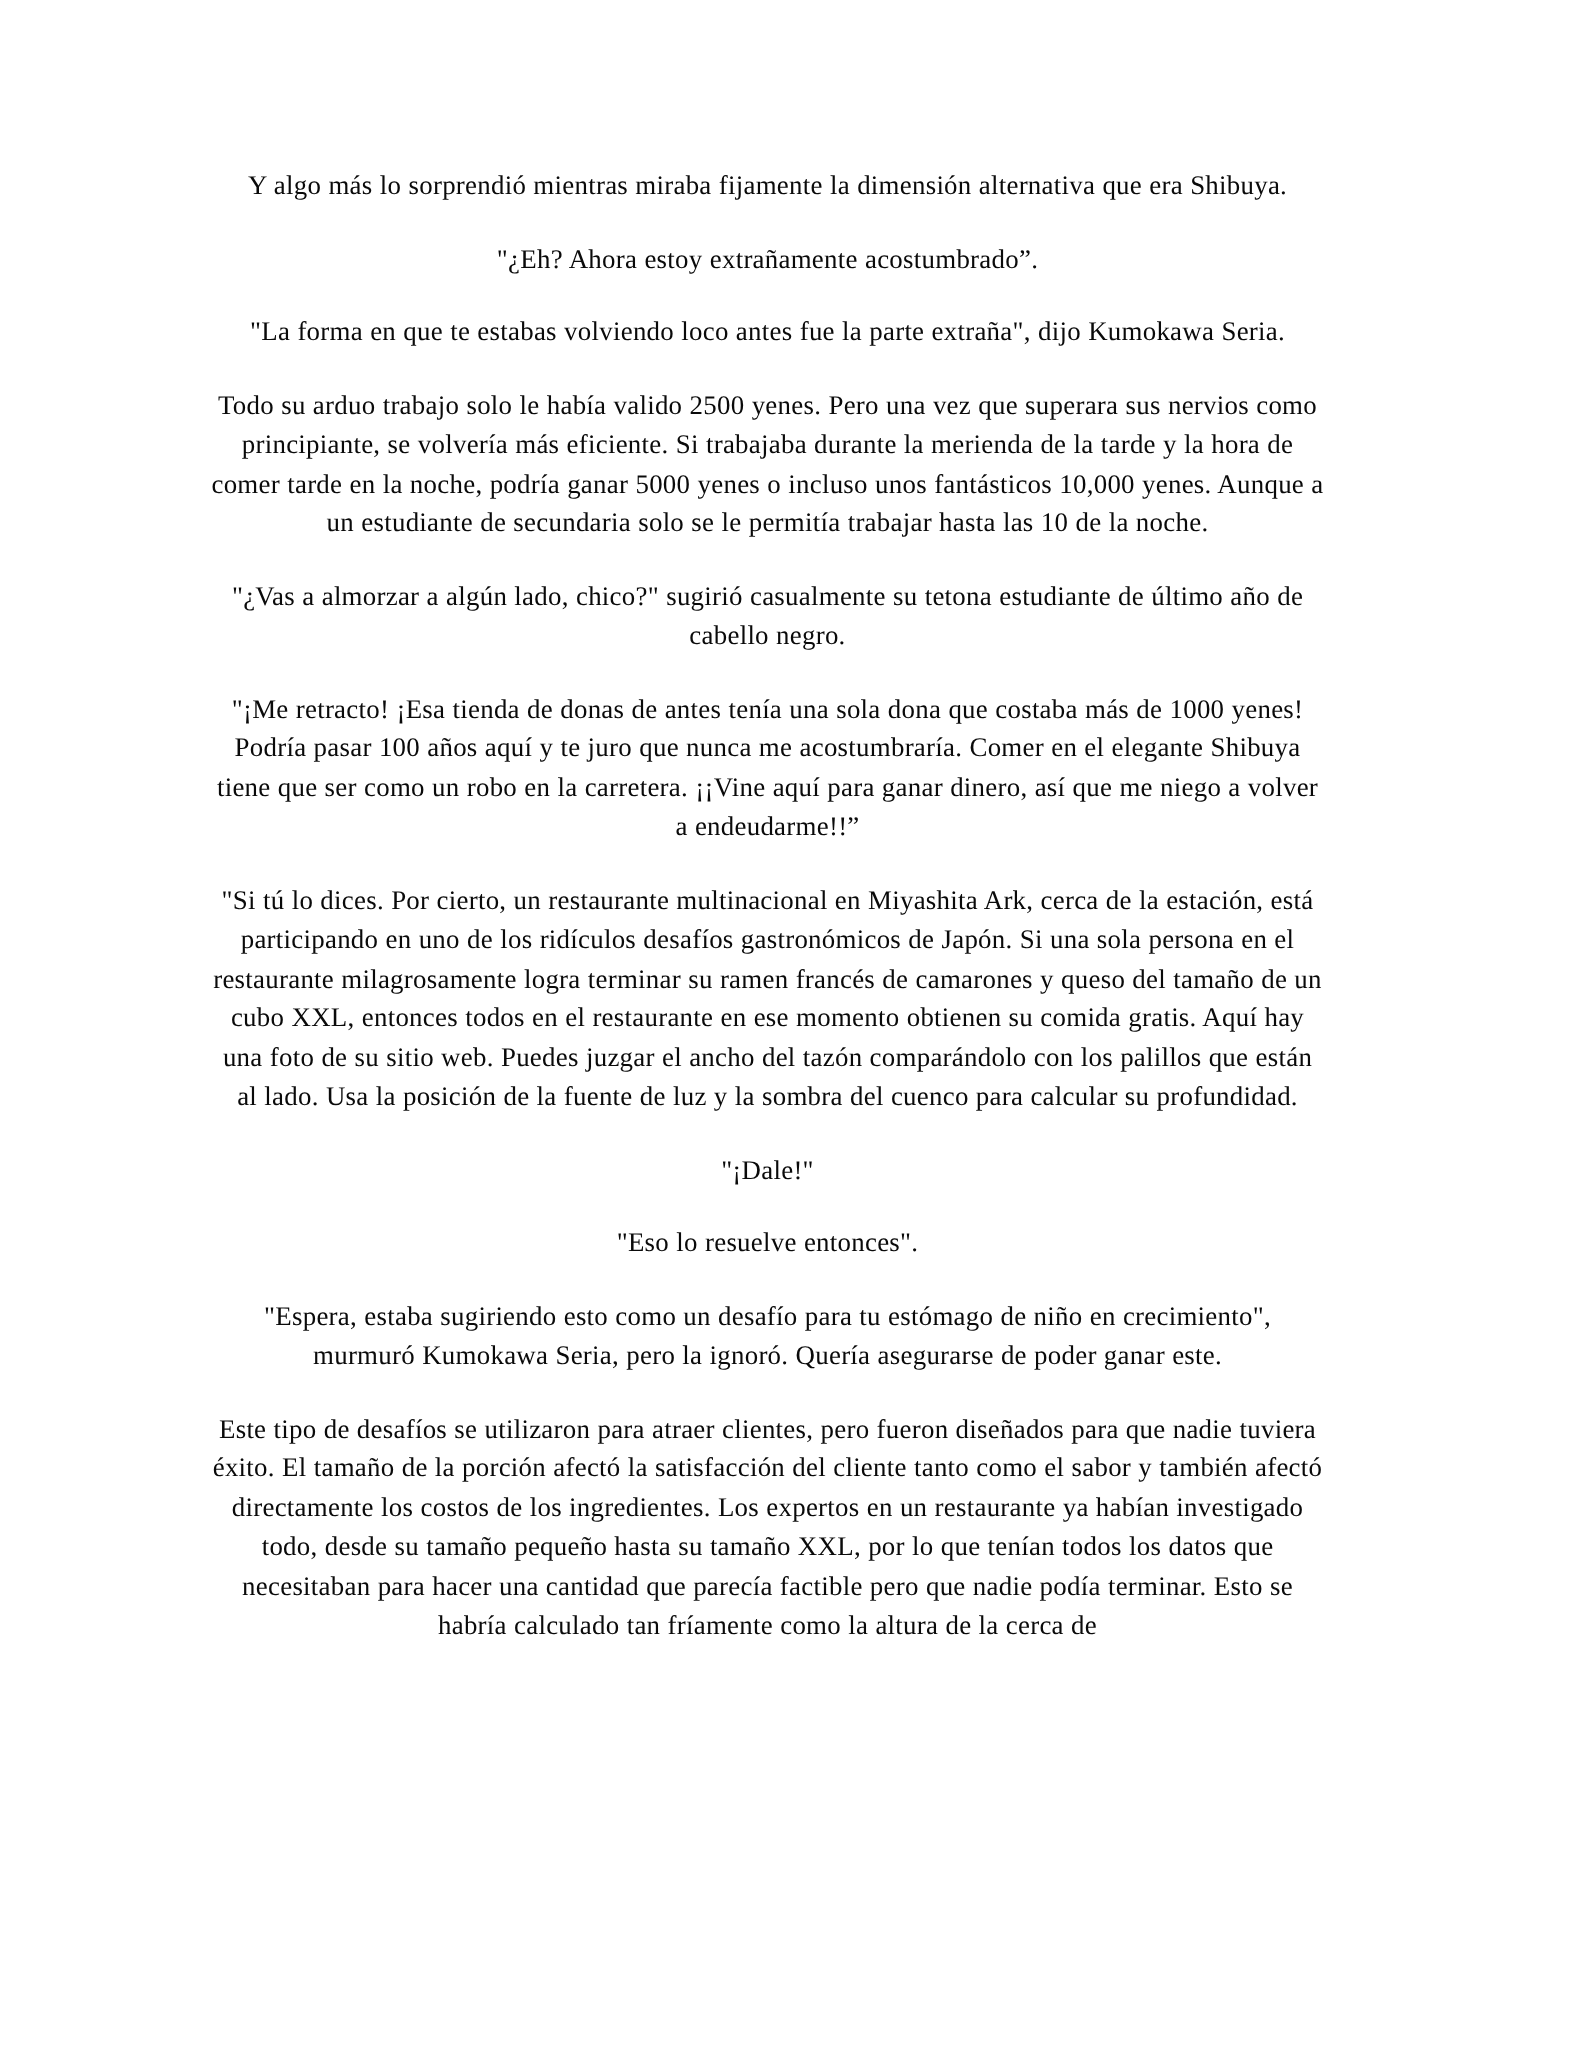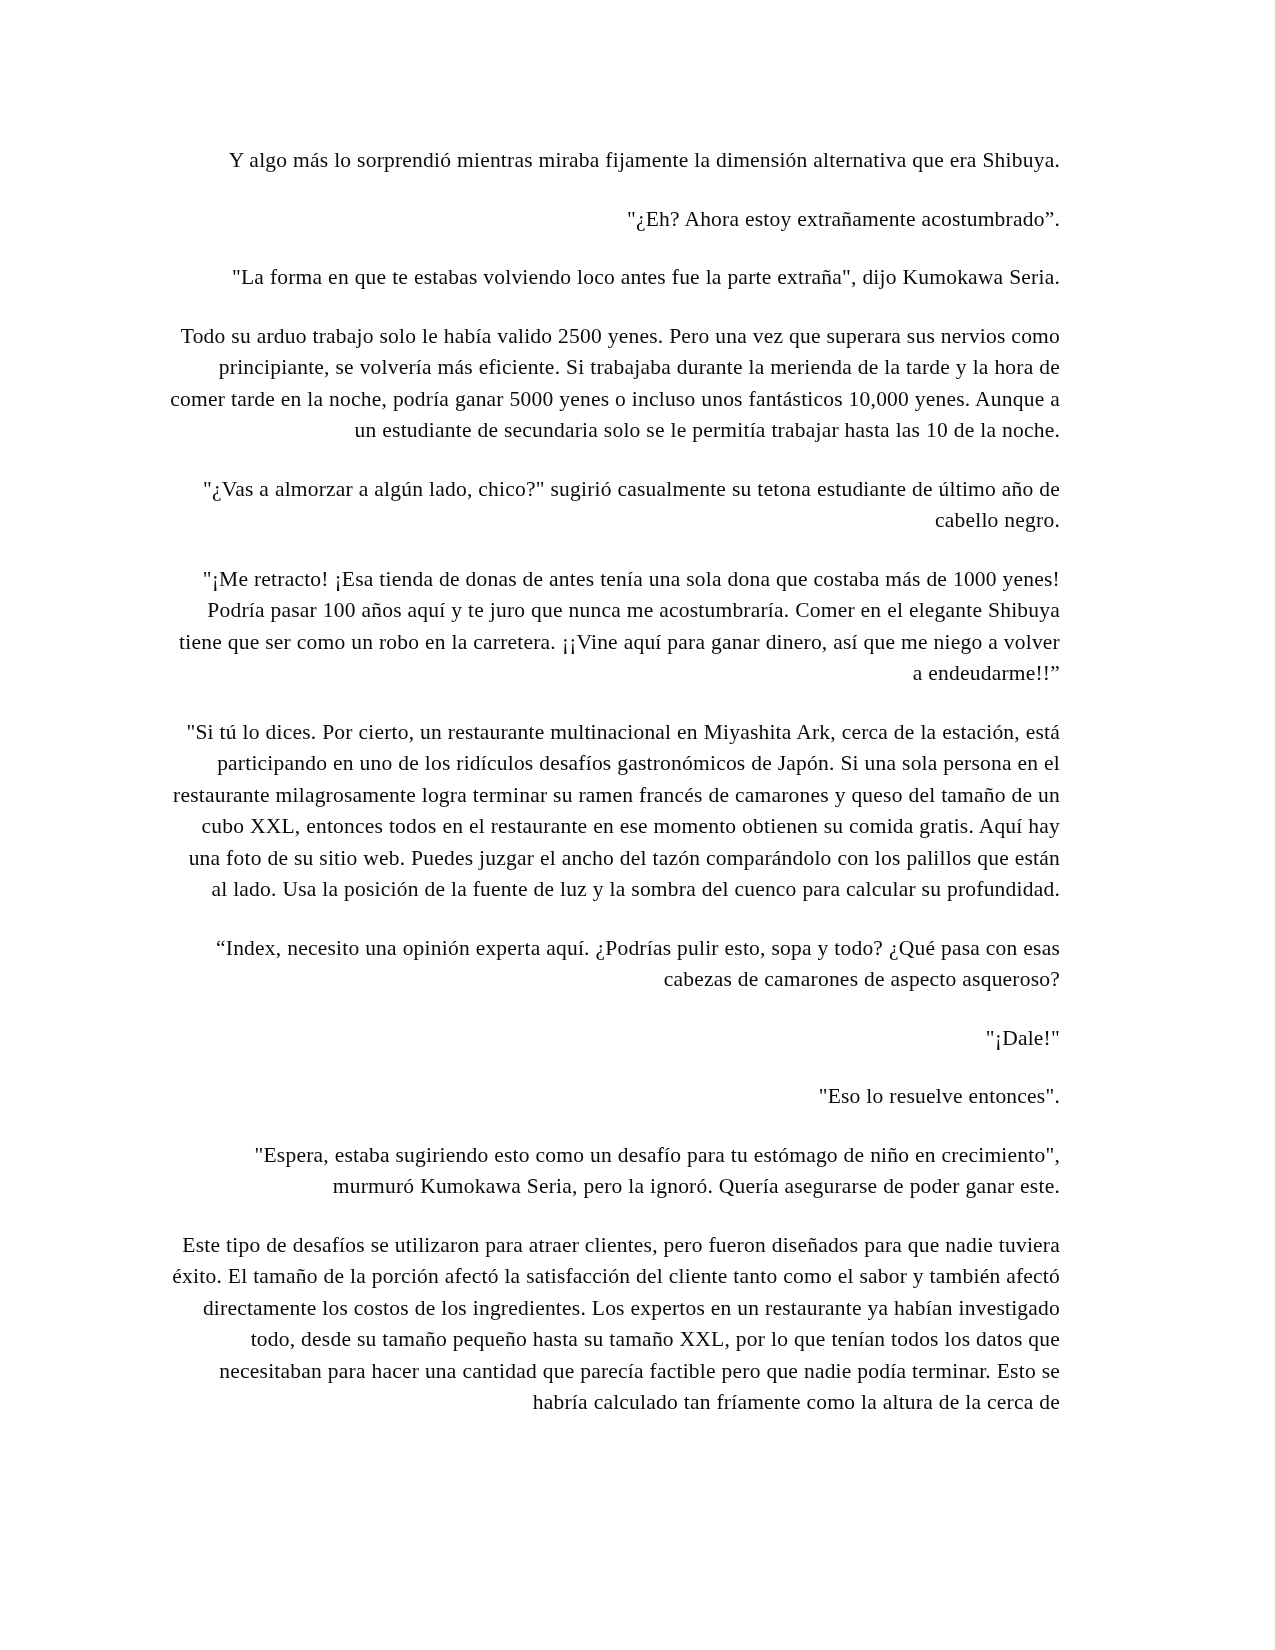--- a/index.html
+++ b/index.html
@@ -22,43 +22,42 @@
     background: #ffffff;
     box-sizing: border-box;
   }
   .content {
     position: absolute;
     left: 168px;
     top: 133px;
     width: 892px;
   }
   .para {
-    margin: 12px 0 27px 0;
+    margin: 0 0 27px 0;
     font-size: 21.5px;
     line-height: 31.5px;
-    text-align: right;
+    text-align: center;
     letter-spacing: 0.01em;
     word-spacing: 0.01em;
     color: #0a0a0a;
   }
   .para:last-child {
     margin-bottom: 0;
   }
 </style>
 </head>
 <body>
 
 <div class="page">
   <div class="content">
     <p class="para">Y algo más lo sorprendió mientras miraba fijamente la dimensión alternativa que era Shibuya.</p>
     <p class="para">"¿Eh? Ahora estoy extrañamente acostumbrado”.</p>
     <p class="para">"La forma en que te estabas volviendo loco antes fue la parte extraña", dijo Kumokawa Seria.</p>
     <p class="para">Todo su arduo trabajo solo le había valido 2500 yenes. Pero una vez que superara sus nervios como principiante, se volvería más eficiente. Si trabajaba durante la merienda de la tarde y la hora de comer tarde en la noche, podría ganar 5000 yenes o incluso unos fantásticos 10,000 yenes. Aunque a un estudiante de secundaria solo se le permitía trabajar hasta las 10 de la noche.</p>
     <p class="para">"¿Vas a almorzar a algún lado, chico?" sugirió casualmente su tetona estudiante de último año de cabello negro.</p>
     <p class="para">"¡Me retracto! ¡Esa tienda de donas de antes tenía una sola dona que costaba más de 1000 yenes! Podría pasar 100 años aquí y te juro que nunca me acostumbraría. Comer en el elegante Shibuya tiene que ser como un robo en la carretera. ¡¡Vine aquí para ganar dinero, así que me niego a volver a endeudarme!!”</p>
     <p class="para">"Si tú lo dices. Por cierto, un restaurante multinacional en Miyashita Ark, cerca de la estación, está participando en uno de los ridículos desafíos gastronómicos de Japón. Si una sola persona en el restaurante milagrosamente logra terminar su ramen francés de camarones y queso del tamaño de un cubo XXL, entonces todos en el restaurante en ese momento obtienen su comida gratis. Aquí hay una foto de su sitio web. Puedes juzgar el ancho del tazón comparándolo con los palillos que están al lado. Usa la posición de la fuente de luz y la sombra del cuenco para calcular su profundidad.</p>
-    <p class="para">“Index, necesito una opinión experta aquí. ¿Podrías pulir esto, sopa y todo? ¿Qué pasa con esas cabezas de camarones de aspecto asqueroso?</p>
     <p class="para">"¡Dale!"</p>
     <p class="para">"Eso lo resuelve entonces".</p>
     <p class="para">"Espera, estaba sugiriendo esto como un desafío para tu estómago de niño en crecimiento", murmuró Kumokawa Seria, pero la ignoró. Quería asegurarse de poder ganar este.</p>
     <p class="para">Este tipo de desafíos se utilizaron para atraer clientes, pero fueron diseñados para que nadie tuviera éxito. El tamaño de la porción afectó la satisfacción del cliente tanto como el sabor y también afectó directamente los costos de los ingredientes. Los expertos en un restaurante ya habían investigado todo, desde su tamaño pequeño hasta su tamaño XXL, por lo que tenían todos los datos que necesitaban para hacer una cantidad que parecía factible pero que nadie podía terminar. Esto se habría calculado tan fríamente como la altura de la cerca de</p>
   </div>
 </div>
 
 </body></html>

